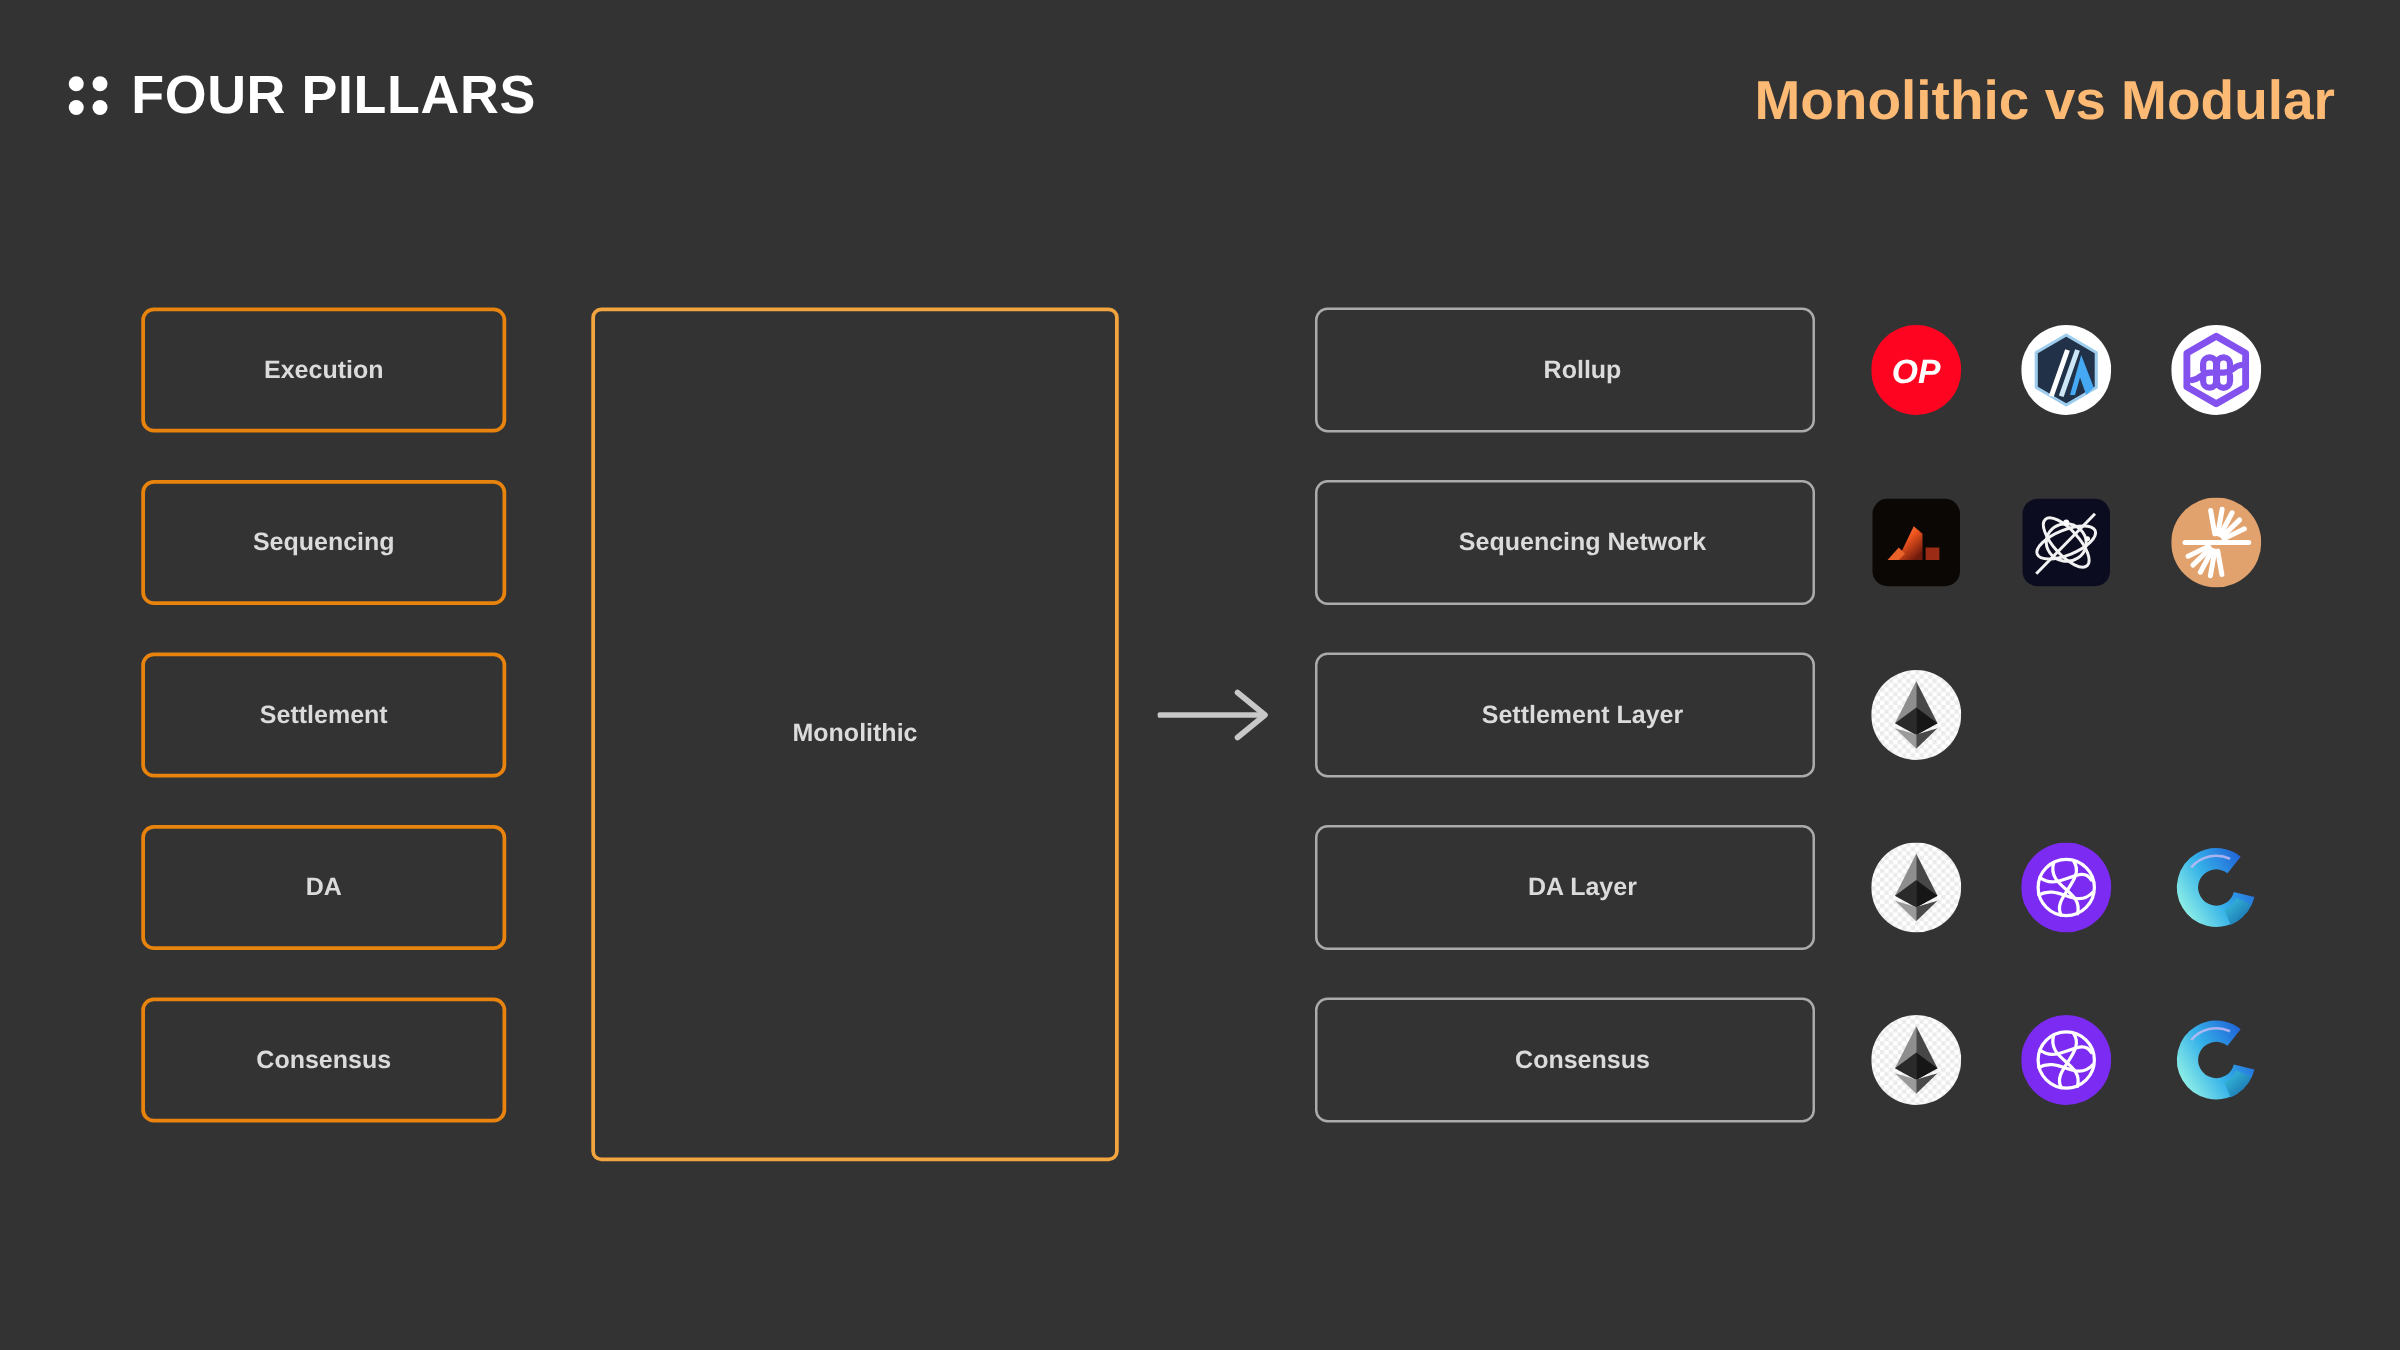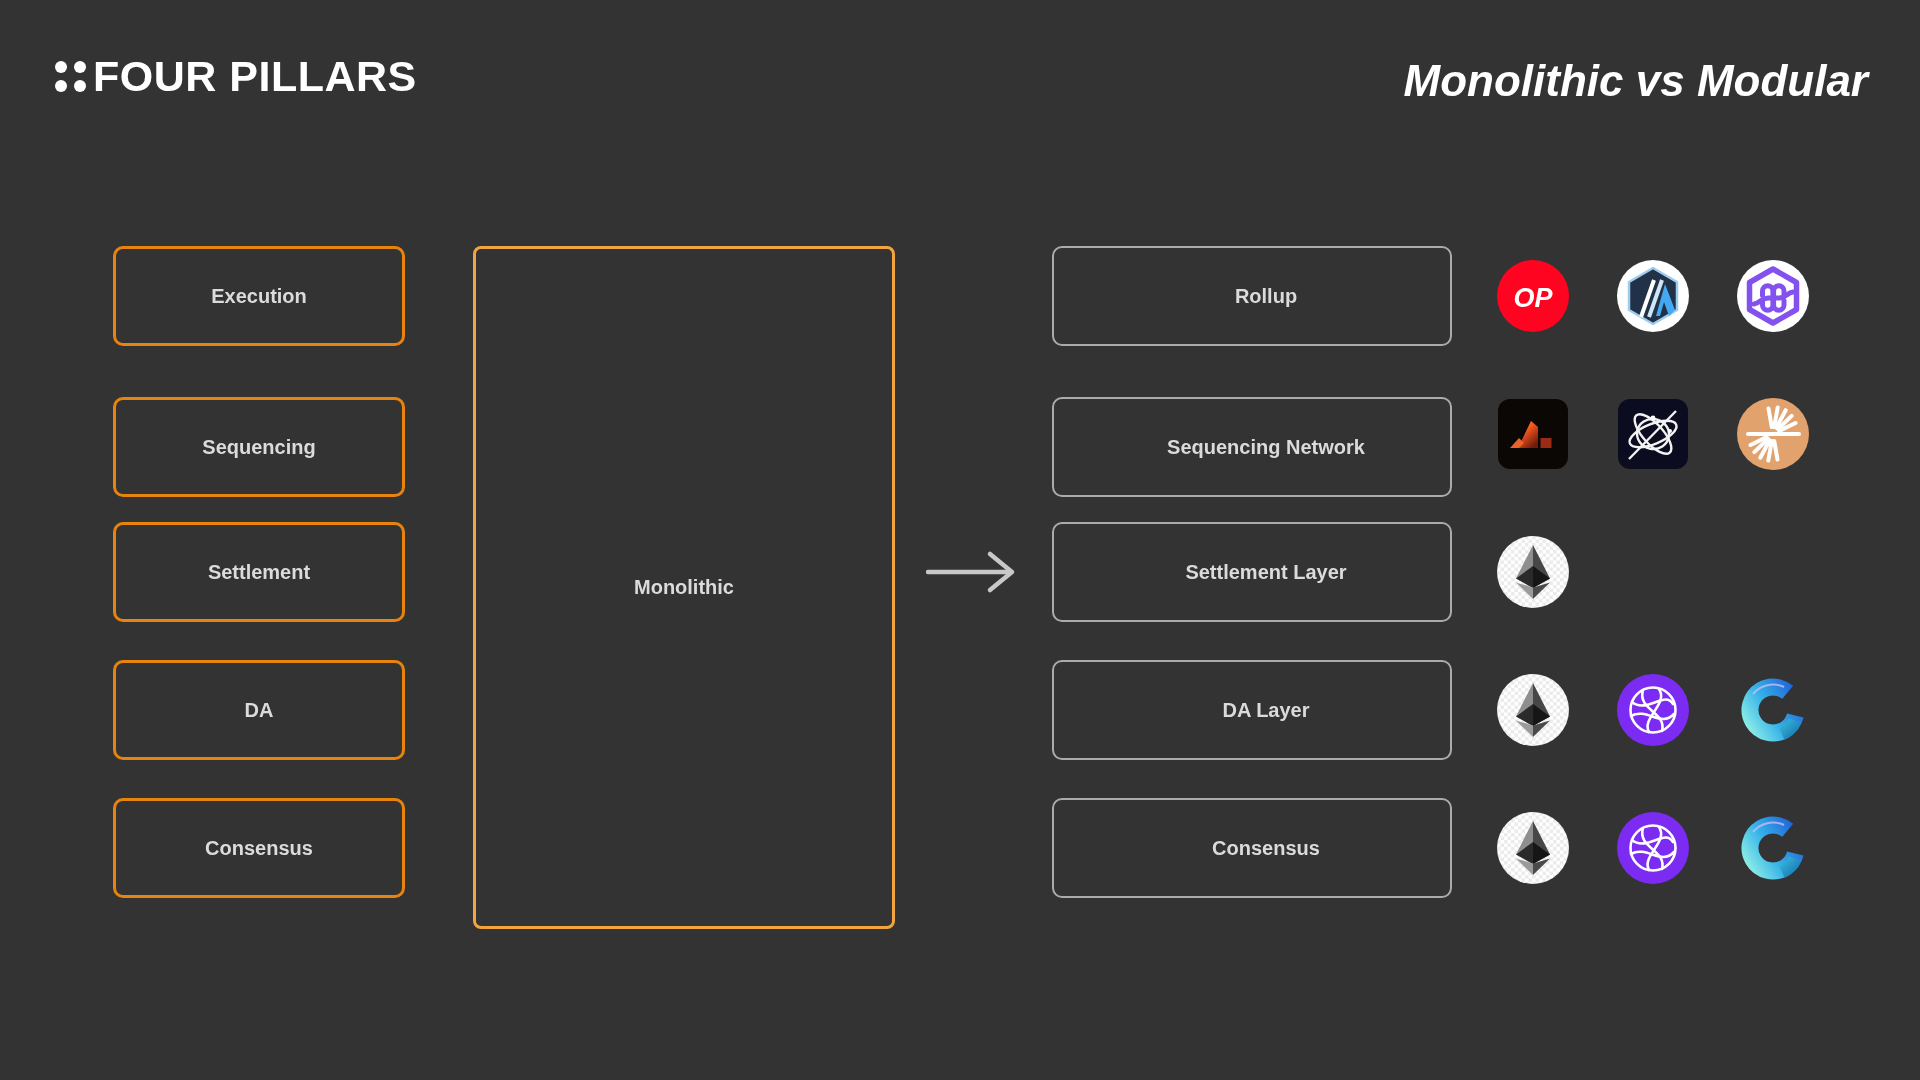--- a/index.html
+++ b/index.html
@@ -1,32 +1,32 @@
 <!DOCTYPE html>
 <html><head>
 <meta charset="utf-8">
 <style>
   html,body{margin:0;padding:0;background:#333333;}
   .canvas{position:relative;width:1920px;height:1080px;background:#333333;overflow:hidden;
           font-family:"Liberation Sans","DejaVu Sans",sans-serif;}
 
   
-  .brand{position:absolute;left:55px;top:52px;display:flex;align-items:center;gap:7px;}
+  .brand{position:absolute;left:55px;top:52px;display:flex;align-items:center;gap:19px;}
   .dots{display:grid;grid-template-columns:12px 12px;grid-template-rows:12px 12px;gap:7px;}
   .dot{width:12px;height:12px;border-radius:50%;background:#ffffff;}
   .brand-name{color:#ffffff;font-weight:bold;font-size:43px;letter-spacing:.5px;white-space:nowrap;}
-  .page-title{position:absolute;top:56px;right:52px;color:#ffffff;font-weight:bold;font-size:44px;white-space:nowrap;font-style:italic;}
+  .page-title{position:absolute;top:56px;right:52px;color:#fdba74;font-weight:bold;font-size:44px;white-space:nowrap;}
 
   
   .box{position:absolute;display:flex;align-items:center;justify-content:center;
        color:#DBDBDB;font-weight:bold;font-size:20px;box-sizing:border-box;background:transparent;}
   .pillar{left:113px;width:292px;height:100px;border:3px solid #E8830D;border-radius:10px;}
   .mono{left:473px;top:246px;width:422px;height:683px;border:3px solid #F2A43F;border-radius:8px;}
   .mod{left:1052px;width:400px;height:100px;border:2.5px solid #ABABAB;border-radius:10px;padding-left:28px;}
-  .r0{top:246px}.r1{top:397px}.r2{top:522px}.r3{top:660px}.r4{top:798px}
+  .r0{top:246px}.r1{top:384px}.r2{top:522px}.r3{top:660px}.r4{top:798px}
 
   
   .icons{position:absolute;left:1497px;display:flex;gap:48px;}
   .ic0{top:260px}.ic1{top:398px}.ic2{top:536px}.ic3{top:674px}.ic4{top:812px}
   .icon{width:72px;height:72px;display:block;}
   .icon svg{width:72px;height:72px;display:block;}
 
   .arrow{position:absolute;left:926px;top:548px;}
 </style>
 </head>

